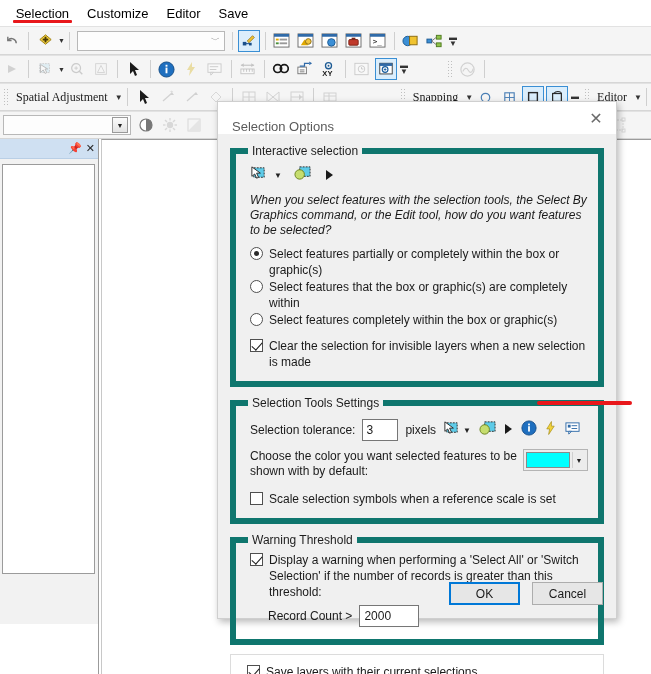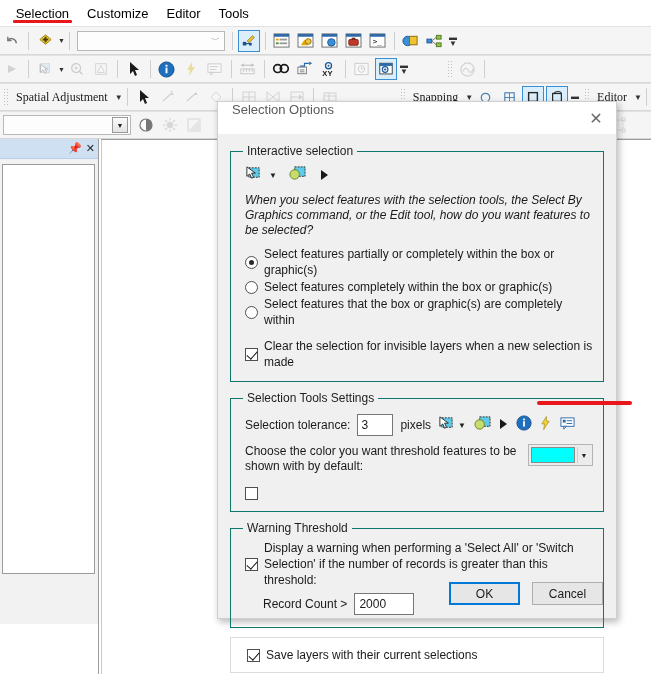--- a/index.html
+++ b/index.html
@@ -130,51 +130,51 @@
   
   .dialog {
     position: absolute; left: 217px; top: 101px;
     width: 400px; height: 518px;
     background: #f0f0f0;
     border: 1px solid #cfcfcf;
     box-shadow: 2px 3px 7px rgba(0,0,0,.28);
   }
   .dlg-title {
     height: 32px; background: #ffffff;
-    display: flex; align-items: flex-start;
+    display: flex; align-items: flex-end;
     padding: 0 0 0 14px; position: relative;
   }
   .dlg-title-text { font-size: 13px; color: #5a5a5a; }
   .dlg-close {
     position: absolute; right: 0; top: 0; width: 40px; height: 32px;
     display: flex; align-items: center; justify-content: center;
     font-size: 16px; color: #6b6b6b; font-weight: 300;
   }
   .dlg-body {
     position: absolute; left: 0; right: 0; top: 32px; bottom: 0;
     padding: 10px 12px 0 12px;
   }
 
   fieldset.gb {
-    border: 1px solid #0f766e; border-radius: 0;
+    border: 6px solid #0f766e; border-radius: 0;
     margin: 0 0 9px 0; padding: 4px 10px 10px 10px;
     background: transparent;
   }
   fieldset.gb > legend {
     font-size: 12px; color: #1d1d1d; padding: 0 4px; margin-left: 2px;
   }
   .plain-box {
     border: 1px solid #dcdcdc; padding: 9px 12px; margin-bottom: 10px;
   }
 
   .icon-row { display: flex; align-items: center; gap: 7px; margin: 3px 0 7px 4px; }
   .para { font-size: 12px; color: #1a1a1a; line-height: 15px; margin: 0 0 8px 4px; font-style: italic; }
 
   .radio-line, .check-line {
-    display: flex; align-items: center; gap: 6px;
+    display: flex; align-items: flex-start; gap: 6px;
     font-size: 12px; color: #1a1a1a; margin: 1px 0 1px 4px; line-height: 16px;
   }
   .radio {
     width: 13px; height: 13px; border-radius: 50%;
     border: 1px solid #4f4f4f; background: #fff;
     flex: 0 0 13px; margin-top: 1px; position: relative;
   }
   .radio.on::after {
     content: ""; position: absolute; left: 3px; top: 3px;
     width: 5px; height: 5px; border-radius: 50%; background: #2a2a2a;
@@ -246,21 +246,21 @@
       <span>Selection</span>
       <span class="menu-underline" style="left:6px; right:6px; bottom:1px;"></span>
     </span>
     <span class="menu-item">
       <span>Customize</span>
     </span>
     <span class="menu-item">
       <span>Editor</span>
     </span>
     <span class="menu-item">
-      <span>Tools</span>
+      <span>Save</span>
     </span>
   </div>
 
   <div class="toolbar tb1">
     <div class="icon-btn">
       <svg width="15" height="15" viewBox="0 0 16 16">
           <path d="M12 11a5 5 0 0 0-9-3" fill="none" stroke="#777" stroke-width="1.5"></path>
           <path d="M3 4v4h4" fill="none" stroke="#777" stroke-width="1.5"></path>
         </svg>
     </div>
@@ -665,25 +665,25 @@
         </div>
 
         <p class="para">When you select features with the selection tools, the Select By Graphics command, or the Edit tool, how do you want features to be selected?</p>
 
         <div class="radio-line">
           <span class="radio on"></span>
           <span>Select features partially or completely within the box or graphic(s)</span>
         </div>
         <div class="radio-line">
           <span class="radio"></span>
-          <span>Select features completely within the box or graphic(s)</span>
+          <span>Select features that the box or graphic(s) are completely within</span>
         </div>
         <div class="radio-line">
           <span class="radio"></span>
-          <span>Select features that the box or graphic(s) are completely within</span>
+          <span>Select features completely within the box or graphic(s)</span>
         </div>
 
         <div class="sep-space"></div>
 
         <div class="check-line">
           <span class="cb on"></span>
           <span>Clear the selection for invisible layers when a new selection is made</span>
         </div>
       </fieldset>
 
@@ -729,29 +729,30 @@
                 <rect x="2" y="2" width="14" height="9" fill="#fff" stroke="#2f6aa8"></rect>
                 <polygon points="5,11 5,14 8,11" fill="#fff" stroke="#2f6aa8"></polygon>
                 <rect x="4" y="4" width="3" height="3" fill="#2f6aa8"></rect>
                 <line x1="8" y1="5" x2="14" y2="5" stroke="#2f6aa8"></line>
                 <line x1="8" y1="8" x2="14" y2="8" stroke="#2f6aa8"></line>
               </svg>
           </span>
         </div>
 
         <div class="color-row">
-          <span class="color-text">Choose the color you want threshold features to be shown with by default:</span>
+          <span class="color-text">Choose the color you want selected features to be shown with by default:</span>
           <span class="color-picker">
             <span class="swatch" style="background:#00FFFF;"></span>
             <span class="sw-arrow">▼</span>
           </span>
         </div>
 
         <div class="check-line" style="margin-top:12px;">
           <span class="cb"></span>
+          <span>Scale selection symbols when a reference scale is set</span>
         </div>
       </fieldset>
 
       <fieldset class="gb" style="padding-bottom:12px;">
         <legend>Warning Threshold</legend>
 
         <div class="check-line">
           <span class="cb on"></span>
           <span>Display a warning when performing a 'Select All' or 'Switch Selection' if the number of records is greater than this threshold:</span>
         </div>

